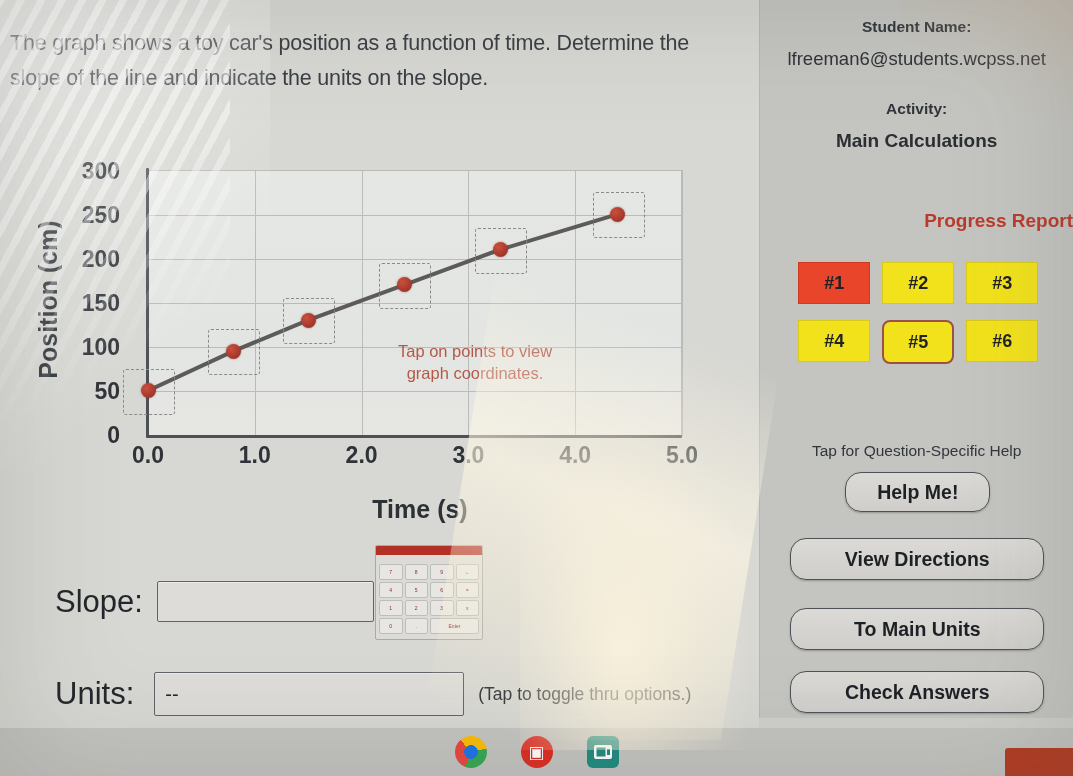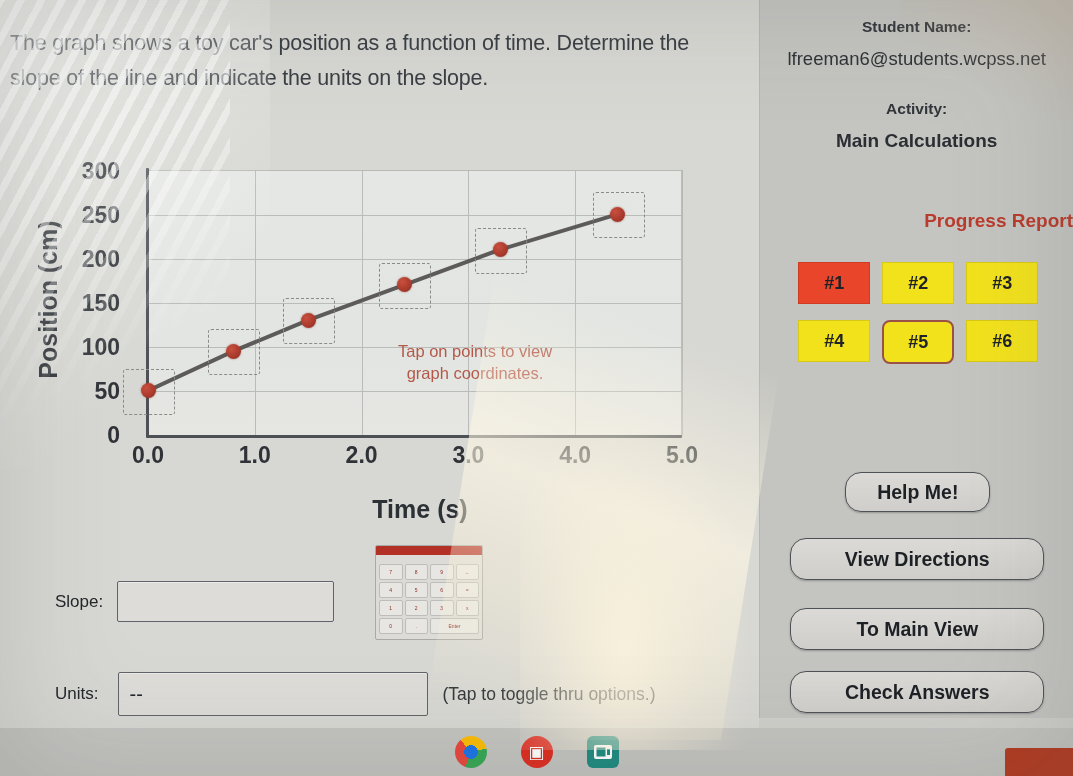--- a/index.html
+++ b/index.html
@@ -85,21 +85,21 @@
     margin-left:-25px;margin-top:-22px;
     border-radius:3px;
     cursor:pointer;
   }
   #taphint{
     position:absolute;left:360px;top:190px;width:230px;text-align:center;
     font-size:16.5px;line-height:22px;color:#b4594a;
   }
   
   .frow{position:absolute;display:flex;align-items:center;}
-  .flabel{font-size:17px;color:#23272b;font-weight:normal;}
+  .flabel{font-size:31px;color:#23272b;font-weight:normal;}
   .fbox{
     background:#dedcd8;border:1.5px solid #60636a;border-radius:2px;
     box-shadow:inset 0 1px 0 #eceae6;
     font-size:20px;color:#23272b;
     display:flex;align-items:center;padding-left:10px;
   }
   #slopeRow{left:55px;top:581px;}
   #slopeBox{width:205px;height:39px;margin-left:14px;}
   #unitsRow{left:55px;top:672px;text-align:center;}
   #unitsBox{width:298px;height:42px;margin-left:20px;}
@@ -315,24 +315,25 @@
       <div id="progTitle">Progress Report</div>
       <div id="progGrid">
           <div class="qbtn done">#1</div>
           <div class="qbtn">#2</div>
           <div class="qbtn">#3</div>
           <div class="qbtn">#4</div>
           <div class="qbtn sel">#5</div>
           <div class="qbtn">#6</div>
         </div>
 
+      <div id="helpHint">Tap for Question-Specific Help</div>
 
       <div class="bigbtn" id="btnHelp">Help Me!</div>
       <div class="bigbtn" id="btnDir">View Directions</div>
-      <div class="bigbtn" id="btnMenu">To Main View</div>
+      <div class="bigbtn" id="btnMenu">To Main Units</div>
       <div class="bigbtn" id="btnCheck">Check Answers</div>
     </div>
   </div>
 
   <div id="taskbar">
     <div class="tbicon" id="icChrome"></div>
     <div class="tbicon" id="icPaint">▣</div>
     <div class="tbicon" id="icSlides">
       <svg width="18" height="14" viewBox="0 0 18 14">
         <rect x="0" y="0" width="18" height="14" rx="2" fill="#ffffff"></rect>

